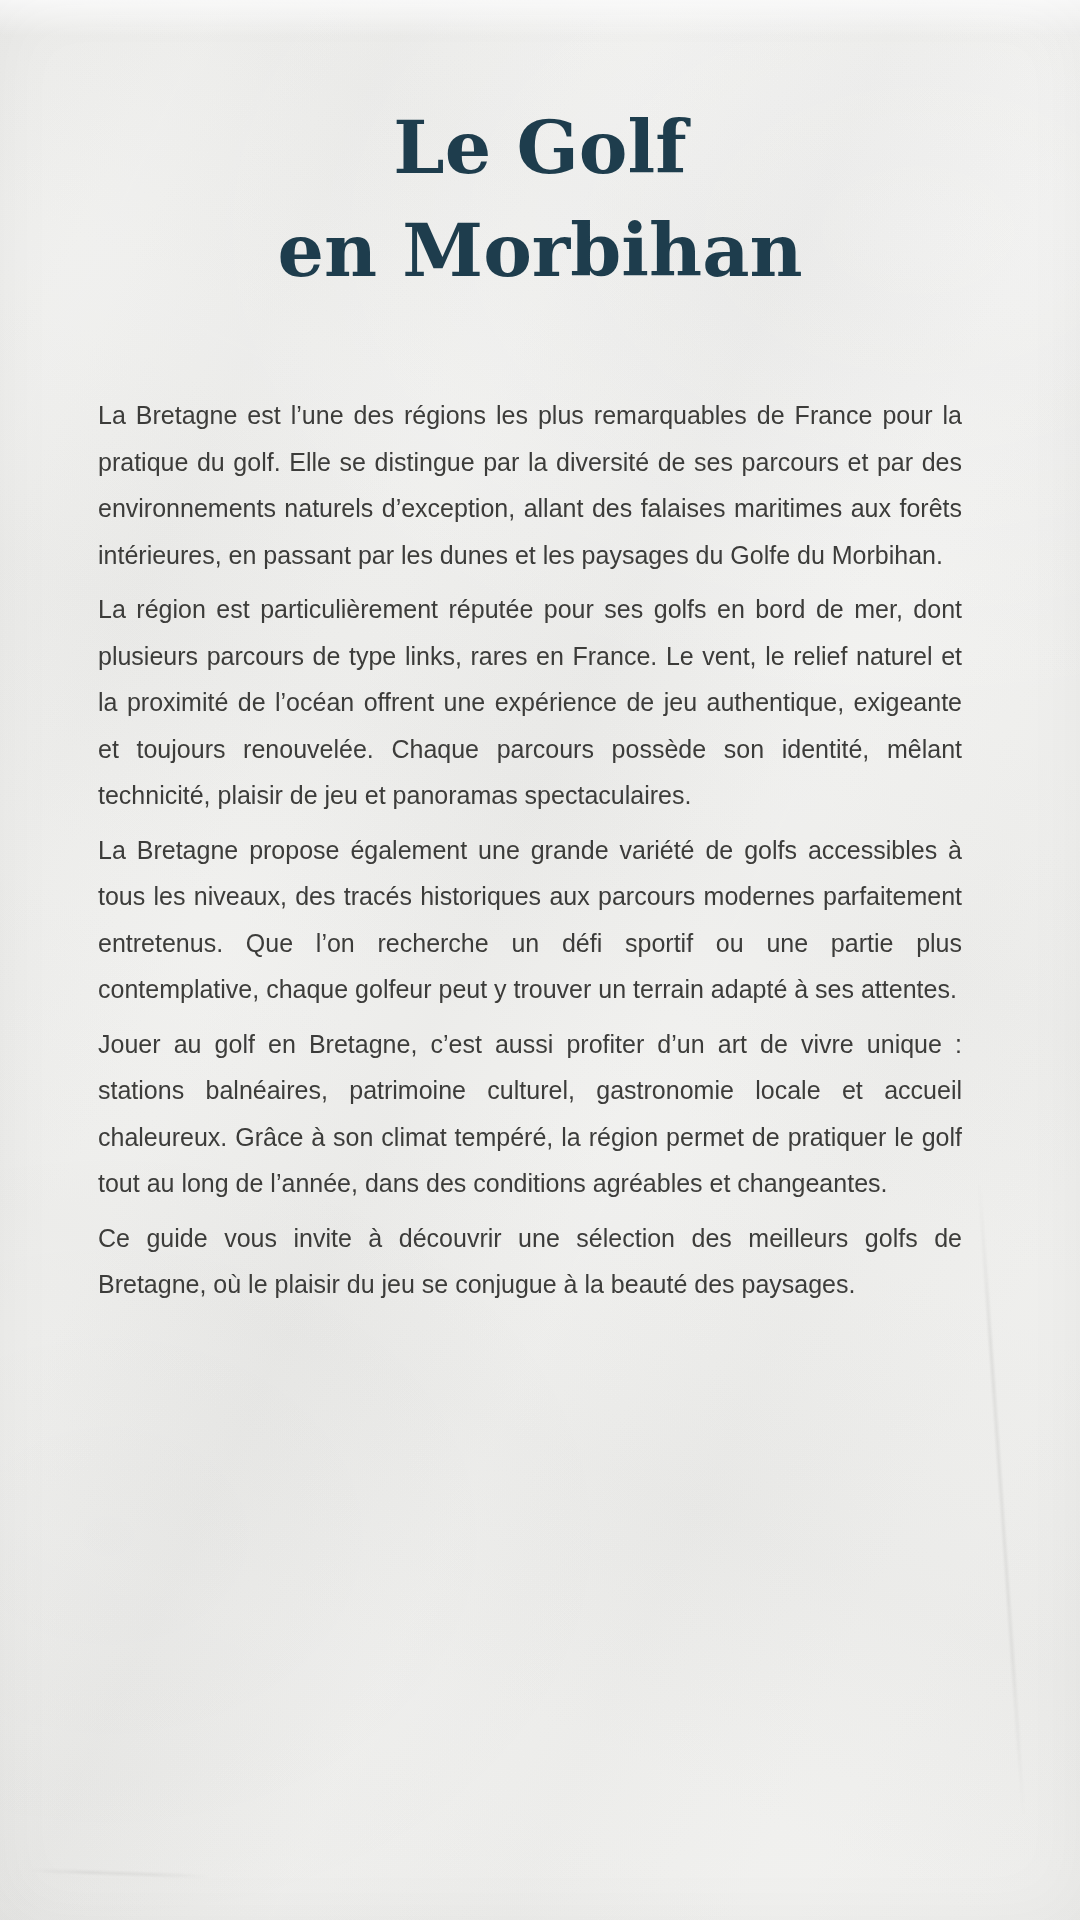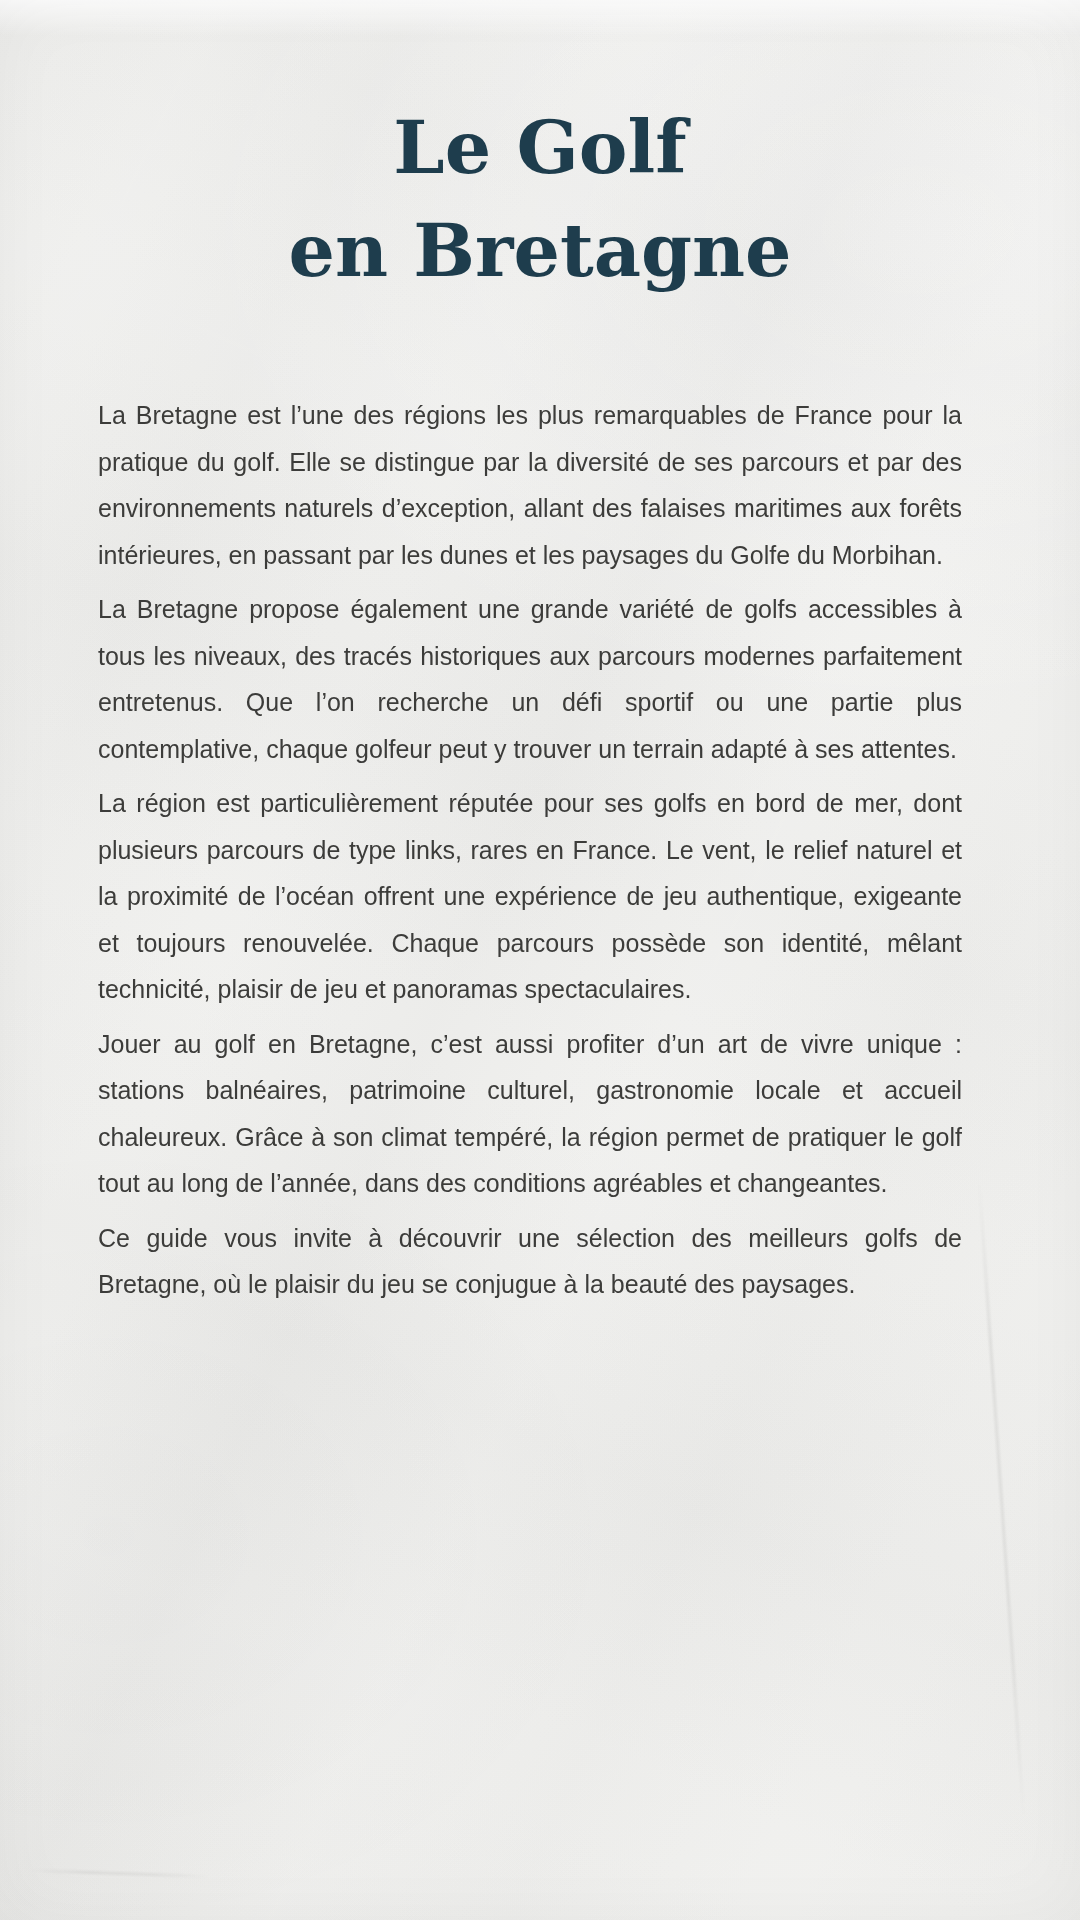--- a/index.html
+++ b/index.html
@@ -84,27 +84,27 @@
     background: linear-gradient(90deg, rgba(0,0,0,0) 0%, rgba(0,0,0,0.06) 30%, rgba(0,0,0,0.05) 70%, rgba(0,0,0,0) 100%);
   }
 </style>
 </head>
 <body>
 
 <div class="page">
 
   <h1 class="title">
     <span>Le Golf</span>
-    <span>en Bretagne</span>
+    <span>en Morbihan</span>
   </h1>
 
   <div class="body-text">
     <p>La Bretagne est l’une des régions les plus remarquables de France pour la pratique du golf. Elle se distingue par la diversité de ses parcours et par des environnements naturels d’exception, allant des falaises maritimes aux forêts intérieures, en passant par les dunes et les paysages du Golfe du Morbihan.</p>
+    <p>La région est particulièrement réputée pour ses golfs en bord de mer, dont plusieurs parcours de type links, rares en France. Le vent, le relief naturel et la proximité de l’océan offrent une expérience de jeu authentique, exigeante et toujours renouvelée. Chaque parcours possède son identité, mêlant technicité, plaisir de jeu et panoramas spectaculaires.</p>
     <p>La Bretagne propose également une grande variété de golfs accessibles à tous les niveaux, des tracés historiques aux parcours modernes parfaitement entretenus. Que l’on recherche un défi sportif ou une partie plus contemplative, chaque golfeur peut y trouver un terrain adapté à ses attentes.</p>
-    <p>La région est particulièrement réputée pour ses golfs en bord de mer, dont plusieurs parcours de type links, rares en France. Le vent, le relief naturel et la proximité de l’océan offrent une expérience de jeu authentique, exigeante et toujours renouvelée. Chaque parcours possède son identité, mêlant technicité, plaisir de jeu et panoramas spectaculaires.</p>
     <p>Jouer au golf en Bretagne, c’est aussi profiter d’un art de vivre unique&nbsp;: stations balnéaires, patrimoine culturel, gastronomie locale et accueil chaleureux. Grâce à son climat tempéré, la région permet de pratiquer le golf tout au long de l’année, dans des conditions agréables et changeantes.</p>
     <p>Ce guide vous invite à découvrir une sélection des meilleurs golfs de Bretagne, où le plaisir du jeu se conjugue à la beauté des paysages.</p>
   </div>
 
   <div class="crease crease-right"></div>
   <div class="crease crease-bottom-left"></div>
 
 </div>
 
 </body></html>

